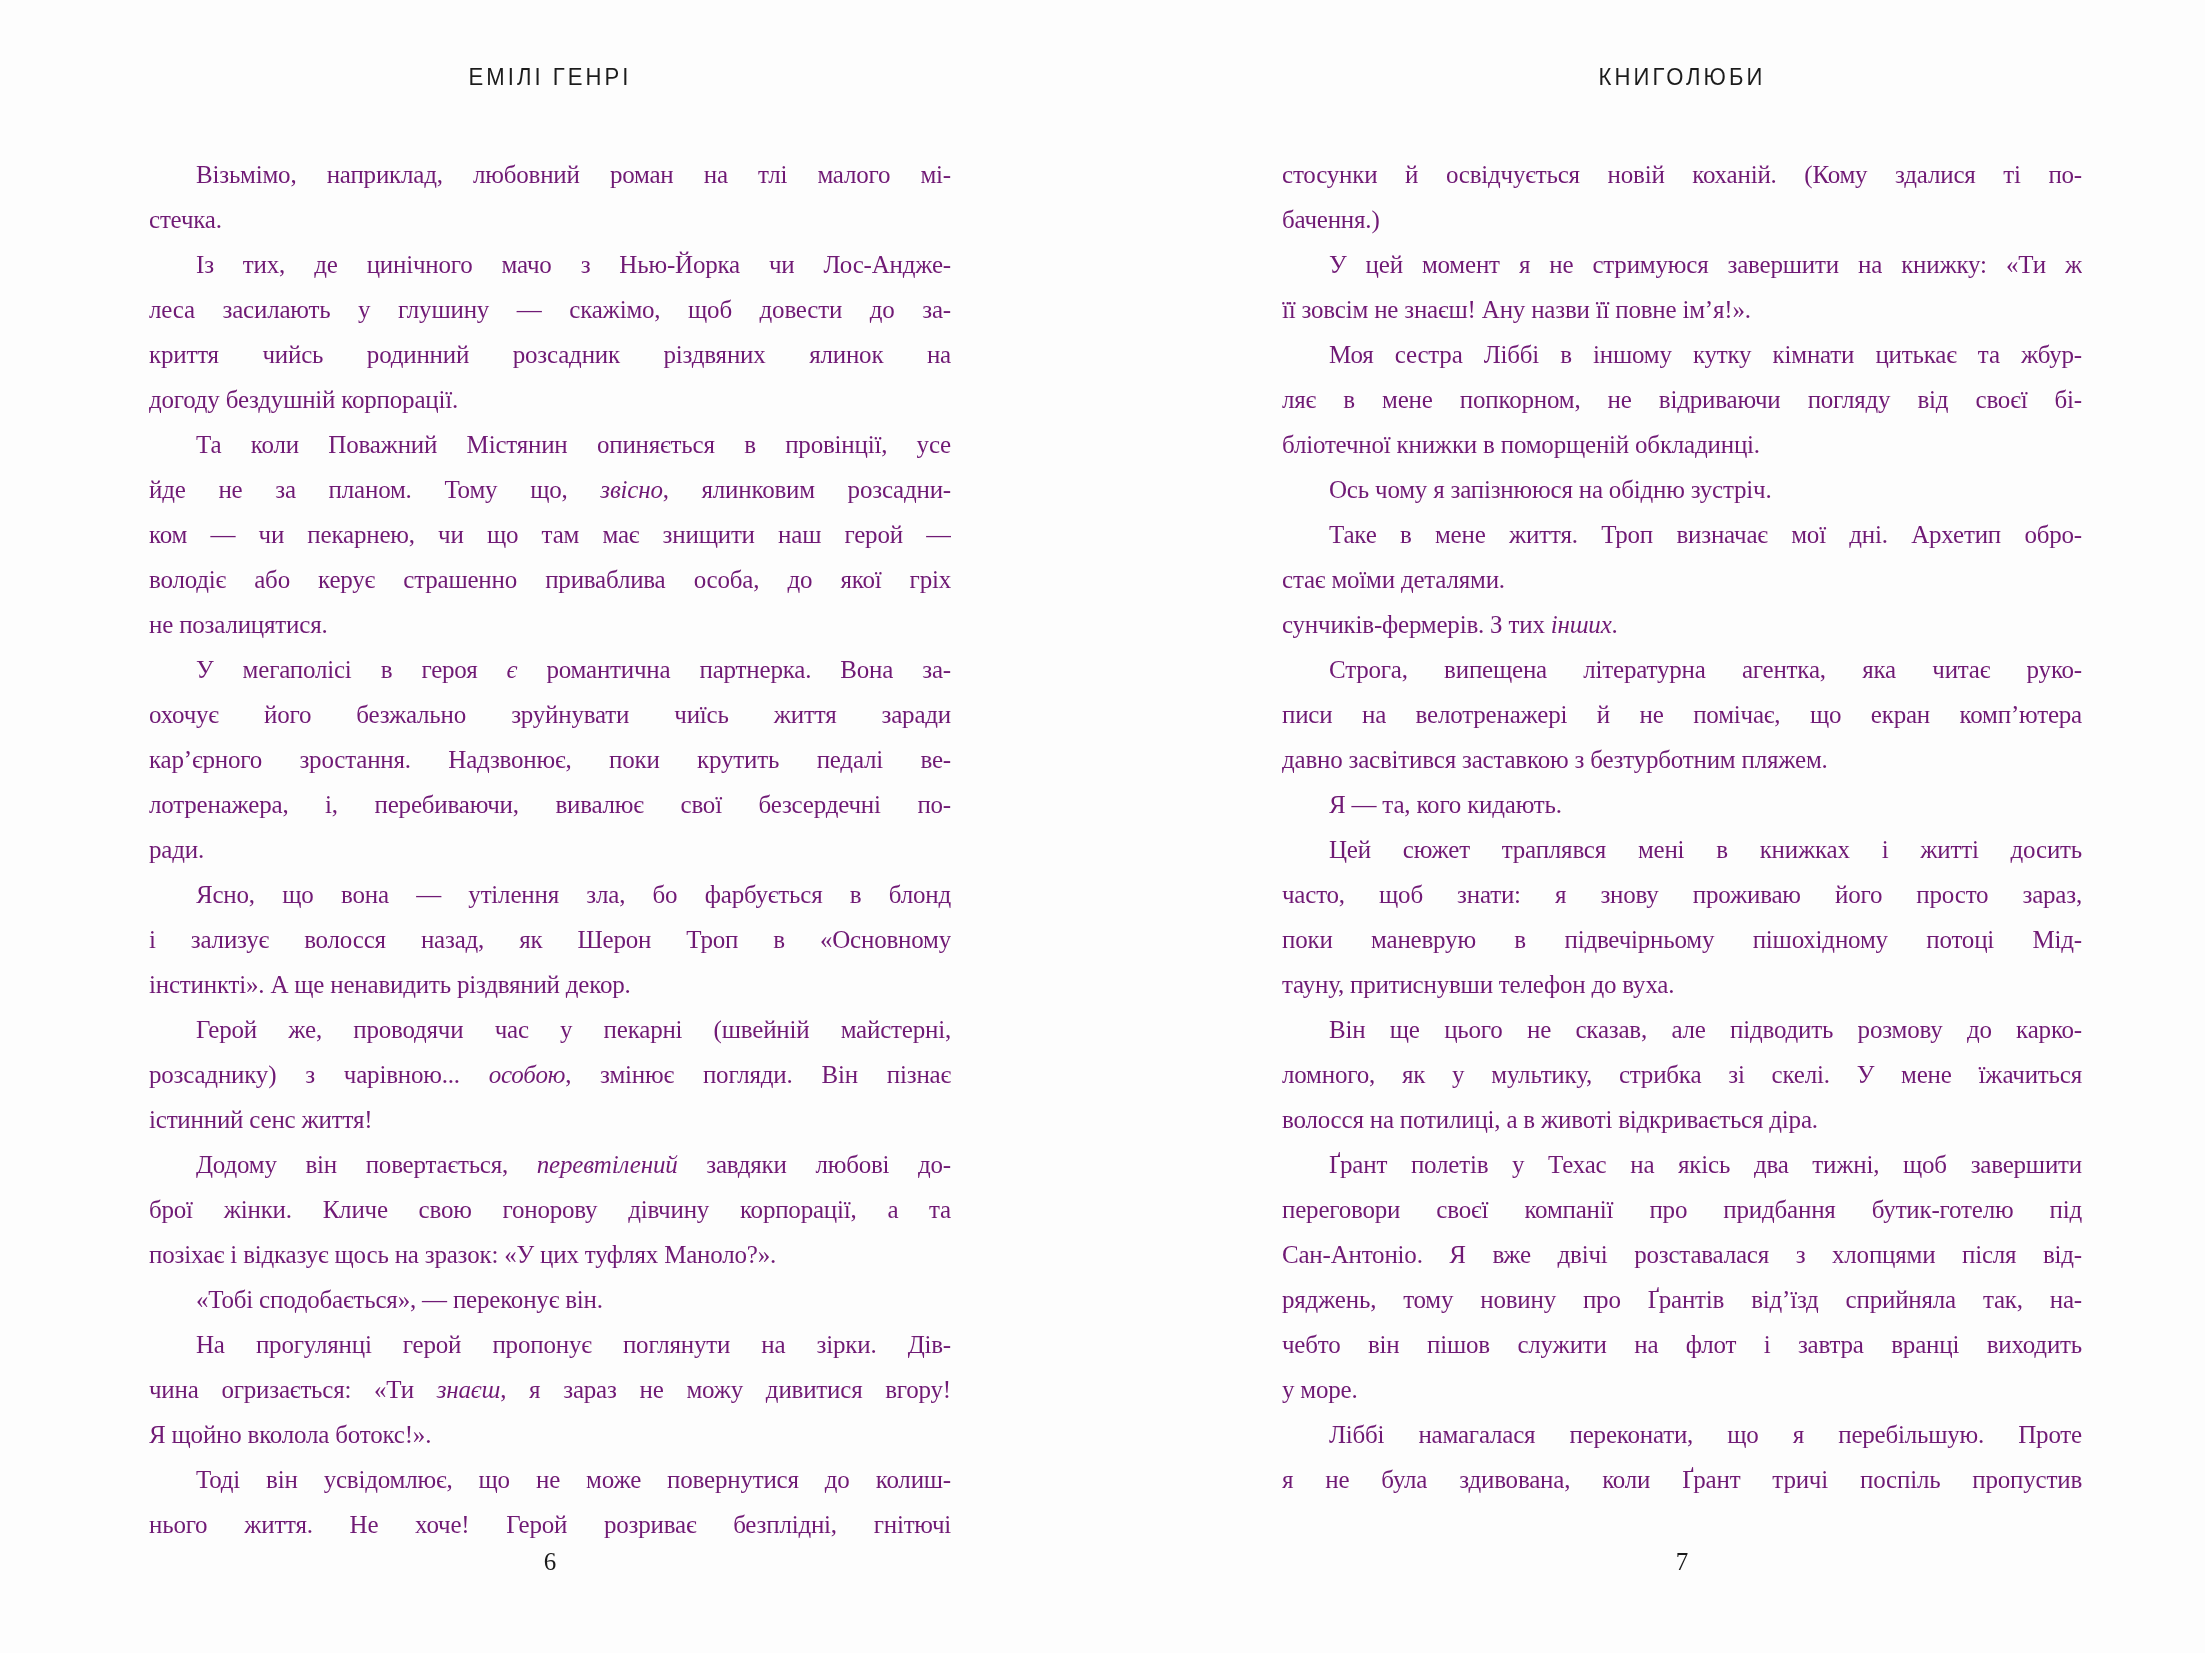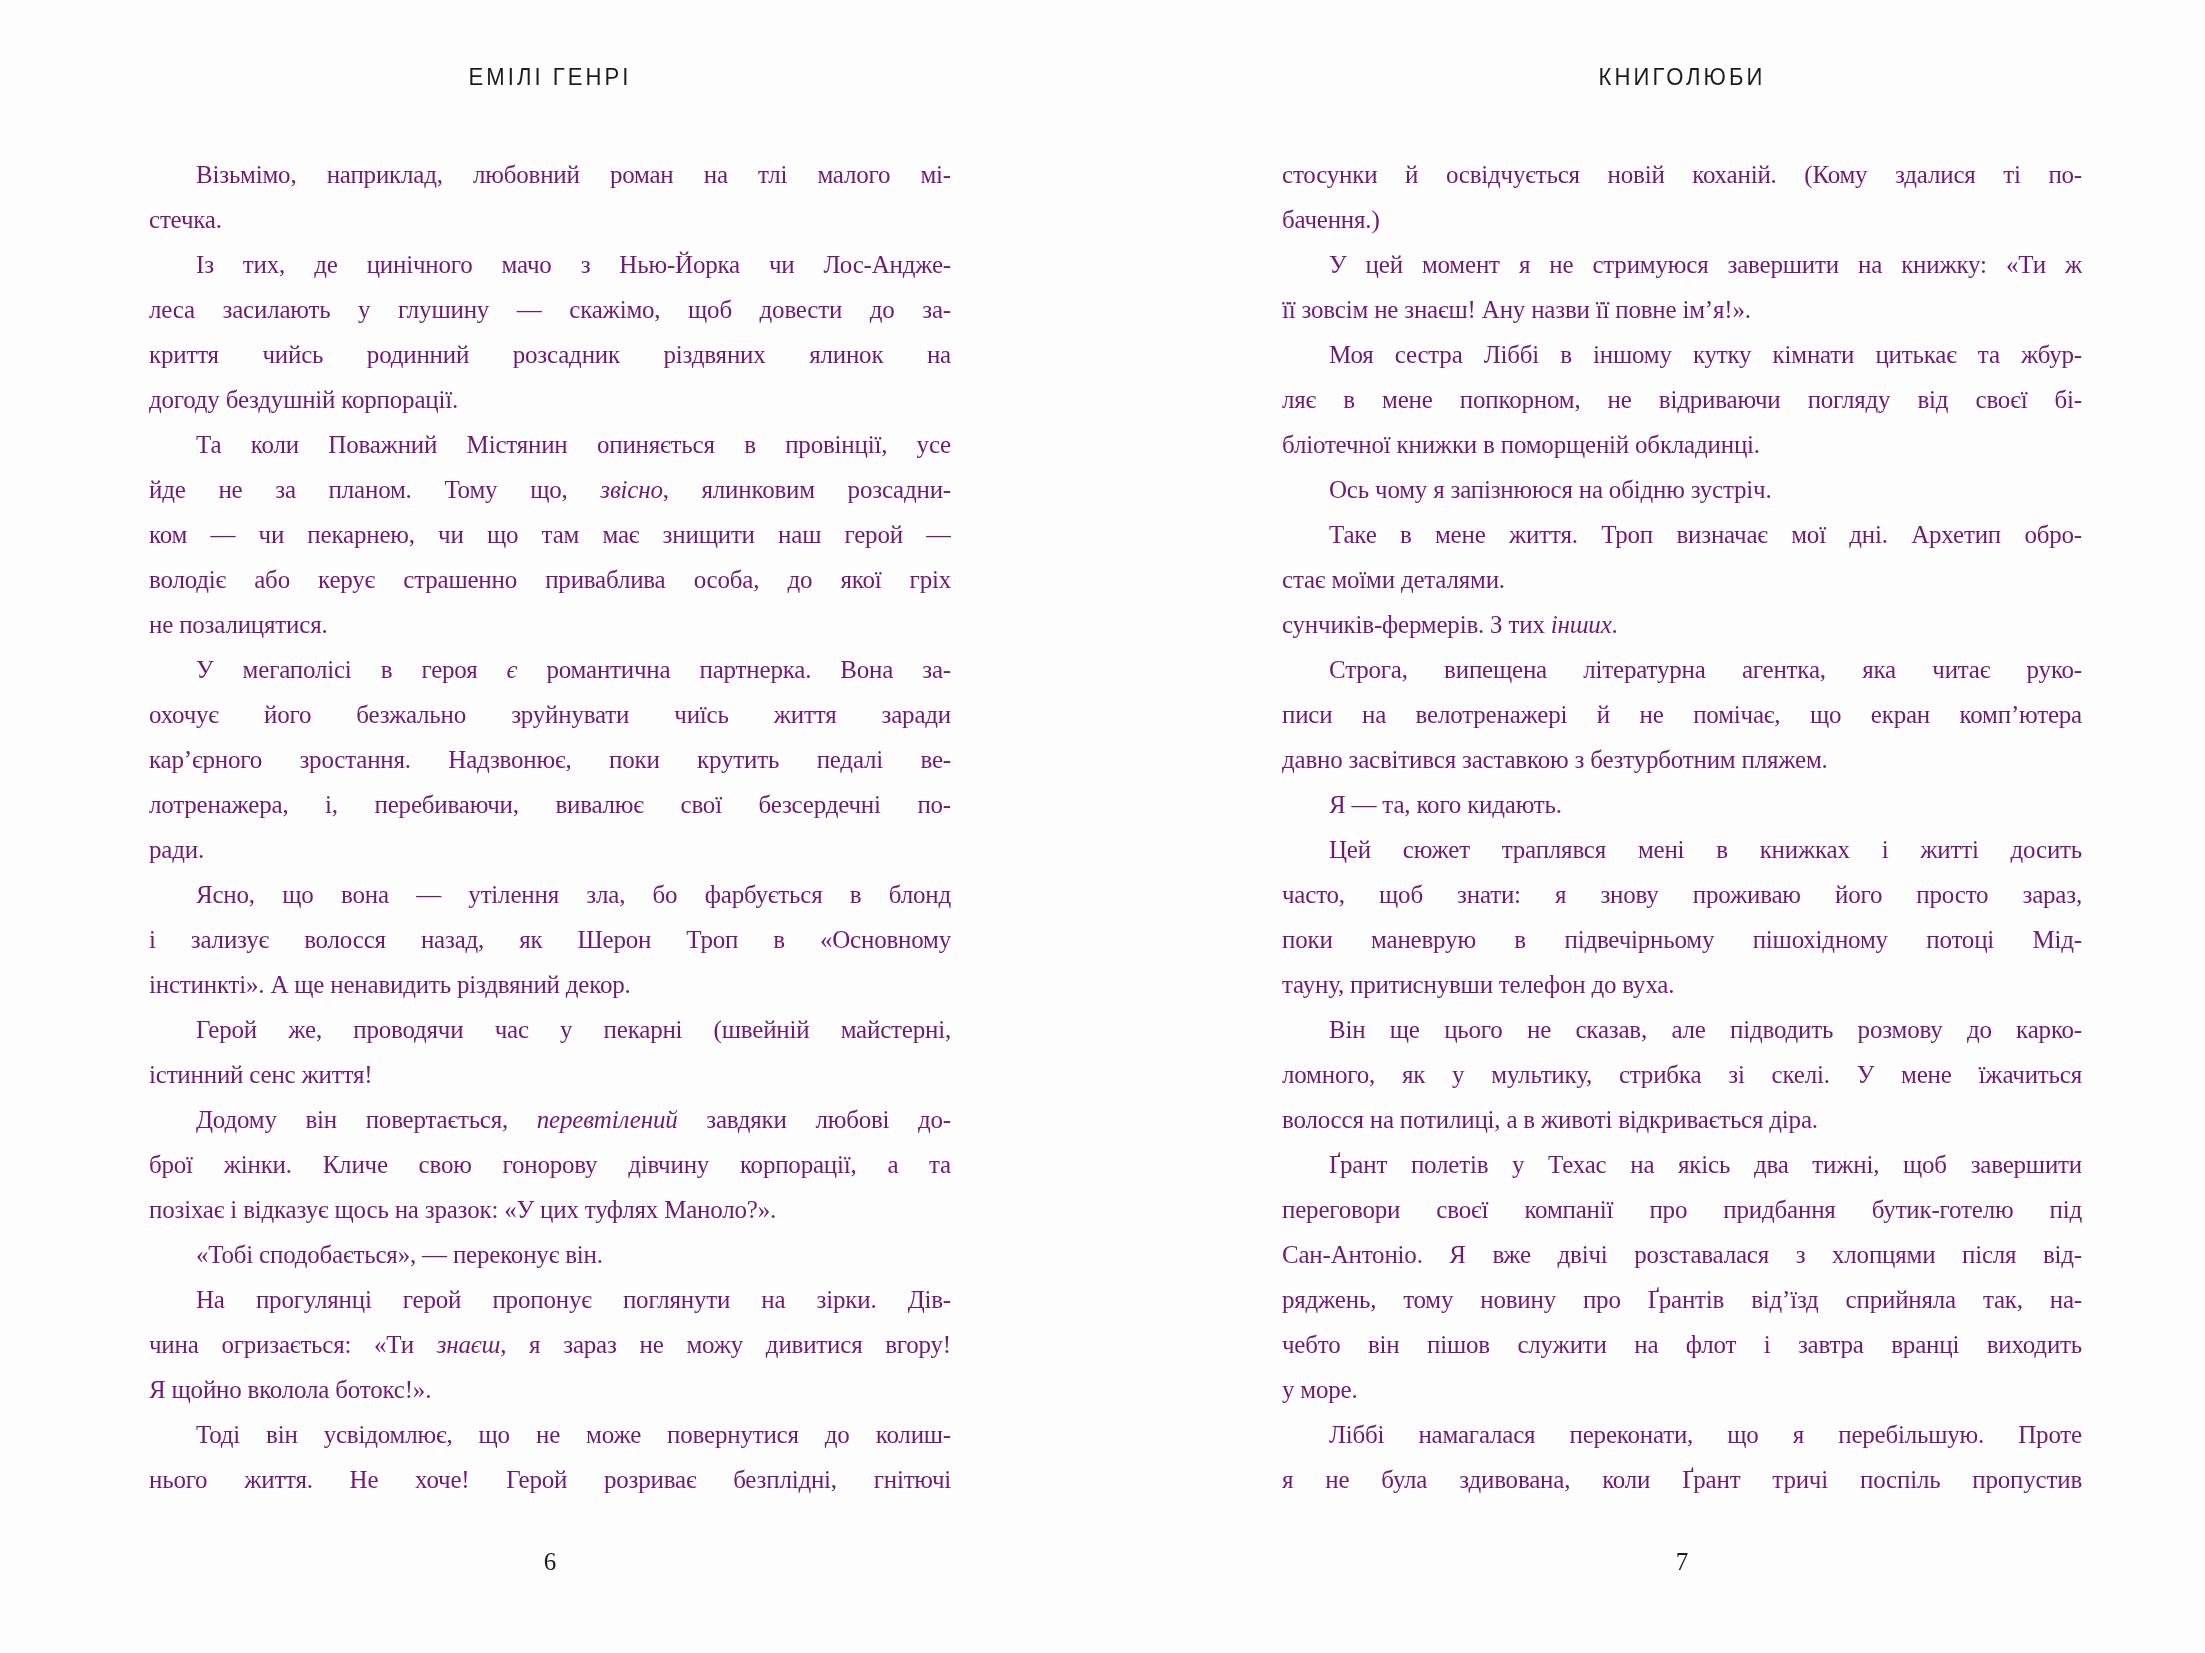--- a/index.html
+++ b/index.html
@@ -80,20 +80,21 @@
       <div class="line last">не позалицятися.</div>
       <div class="line ind">У мегаполісі в героя <i>є</i> романтична партнерка. Вона за-</div>
       <div class="line">охочує його безжально зруйнувати чиїсь життя заради</div>
       <div class="line">кар’єрного зростання. Надзвонює, поки крутить педалі ве-</div>
       <div class="line">лотренажера, і, перебиваючи, вивалює свої безсердечні по-</div>
       <div class="line last">ради.</div>
       <div class="line ind">Ясно, що вона — утілення зла, бо фарбується в блонд</div>
       <div class="line">і зализує волосся назад, як Шерон Троп в «Основному</div>
       <div class="line last">інстинкті». А ще ненавидить різдвяний декор.</div>
       <div class="line ind">Герой же, проводячи час у пекарні (швейній майстерні,</div>
+      <div class="line">розсаднику) з чарівною... <i>особою</i>, змінює погляди. Він пізнає</div>
       <div class="line last">істинний сенс життя!</div>
       <div class="line ind">Додому він повертається, <i>перевтілений</i> завдяки любові до-</div>
       <div class="line">брої жінки. Кличе свою гонорову дівчину корпорації, а та</div>
       <div class="line last">позіхає і відказує щось на зразок: «У цих туфлях Маноло?».</div>
       <div class="line ind last">«Тобі сподобається», — переконує він.</div>
       <div class="line ind">На прогулянці герой пропонує поглянути на зірки. Дів-</div>
       <div class="line">чина огризається: «Ти <i>знаєш</i>, я зараз не можу дивитися вгору!</div>
       <div class="line last">Я щойно вколола ботокс!».</div>
       <div class="line ind">Тоді він усвідомлює, що не може повернутися до колиш-</div>
       <div class="line">нього життя. Не хоче! Герой розриває безплідні, гнітючі</div>

